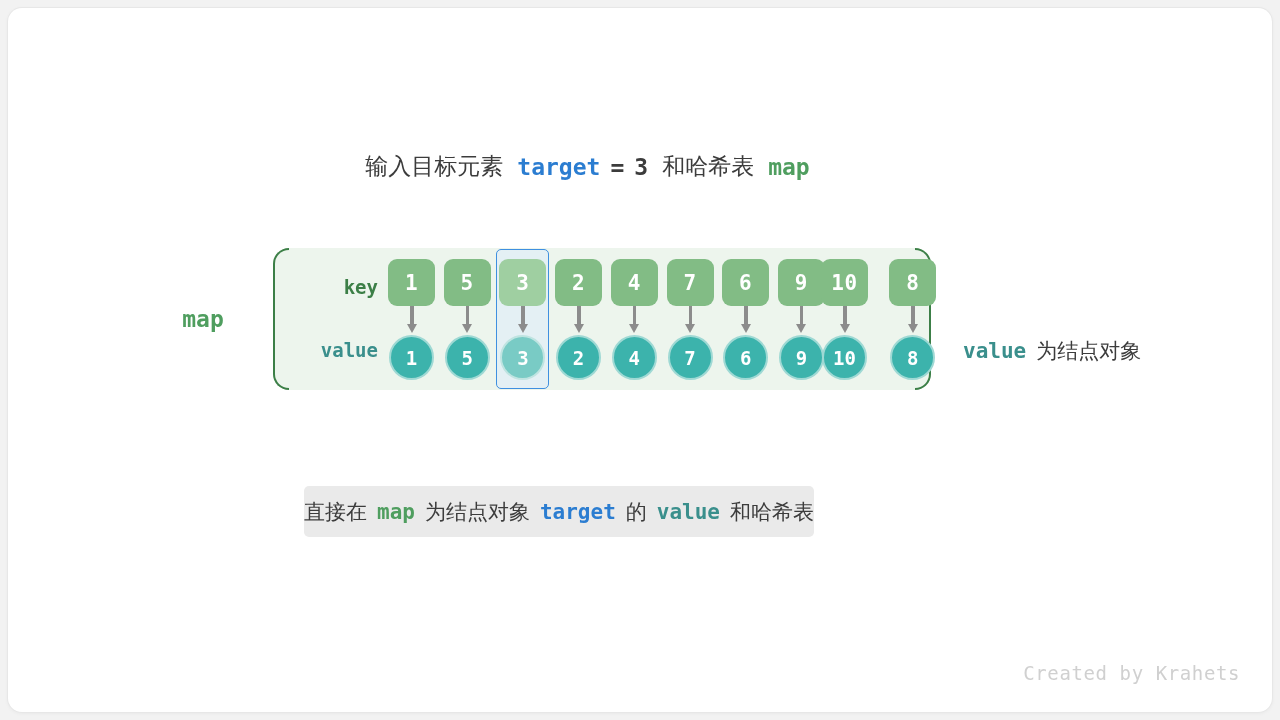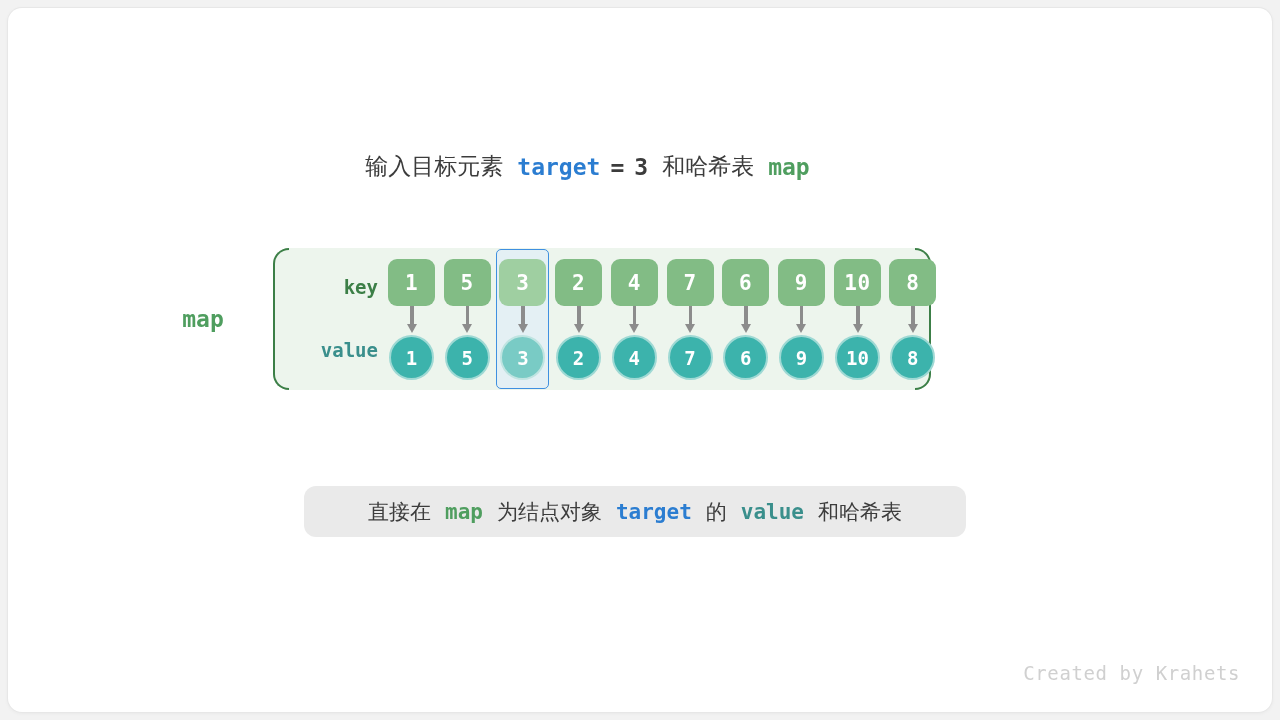--- a/index.html
+++ b/index.html
@@ -196,24 +196,24 @@
   #legend-key   { left: 955px; top: 258px; }
   #legend-value { left: 955px; top: 329px; }
   .legend .lab-key   { color: #4f9e5f; font-weight: bold; }
   .legend .lab-value { color: #3a8f8c; font-weight: bold; }
 
   
   #caption-box {
     position: absolute;
     left: 296px;
     top: 478px;
-    width: 662px;
+    width: 510px;
     height: 51px;
     background: #eaeaea;
-    border-radius: 12px;
+    border-radius: 5px;
     display: flex;
     align-items: center;
     justify-content: center;
     font-size: 21px;
     color: #3c3c3c;
     white-space: nowrap;
   }
 
   
   #footer {
@@ -304,39 +304,42 @@
           <div class="value-cell mono">6</div>
         </div>
         <div class="col" style="left: 501.9px;">
           <div class="key-cell mono">9</div>
           <div class="arrow">
             <div class="shaft"></div>
             <div class="head"></div>
           </div>
           <div class="value-cell mono">9</div>
         </div>
-        <div class="col" style="left: 558px;">
+        <div class="col" style="left: 545px;">
           <div class="key-cell mono">10</div>
           <div class="arrow">
             <div class="shaft"></div>
             <div class="head"></div>
           </div>
           <div class="value-cell mono">10</div>
         </div>
         <div class="col" style="left: 613.3px;">
           <div class="key-cell mono">8</div>
           <div class="arrow">
             <div class="shaft"></div>
             <div class="head"></div>
           </div>
           <div class="value-cell mono">8</div>
         </div>
       </div>
   </div>
 
+  <div class="legend" id="legend-value">
+    <span class="mono lab-value">value</span><span class="sp-s"></span><span>为结点对象</span>
+  </div>
 
   <div id="caption-box">
     <span>直接在</span>
       <span class="sp-m"></span>
       <span class="mono kw-green">map</span>
       <span class="sp-m"></span>
       <span>为结点对象</span>
       <span class="sp-m"></span>
       <span class="mono kw-blue">target</span>
       <span class="sp-m"></span>

